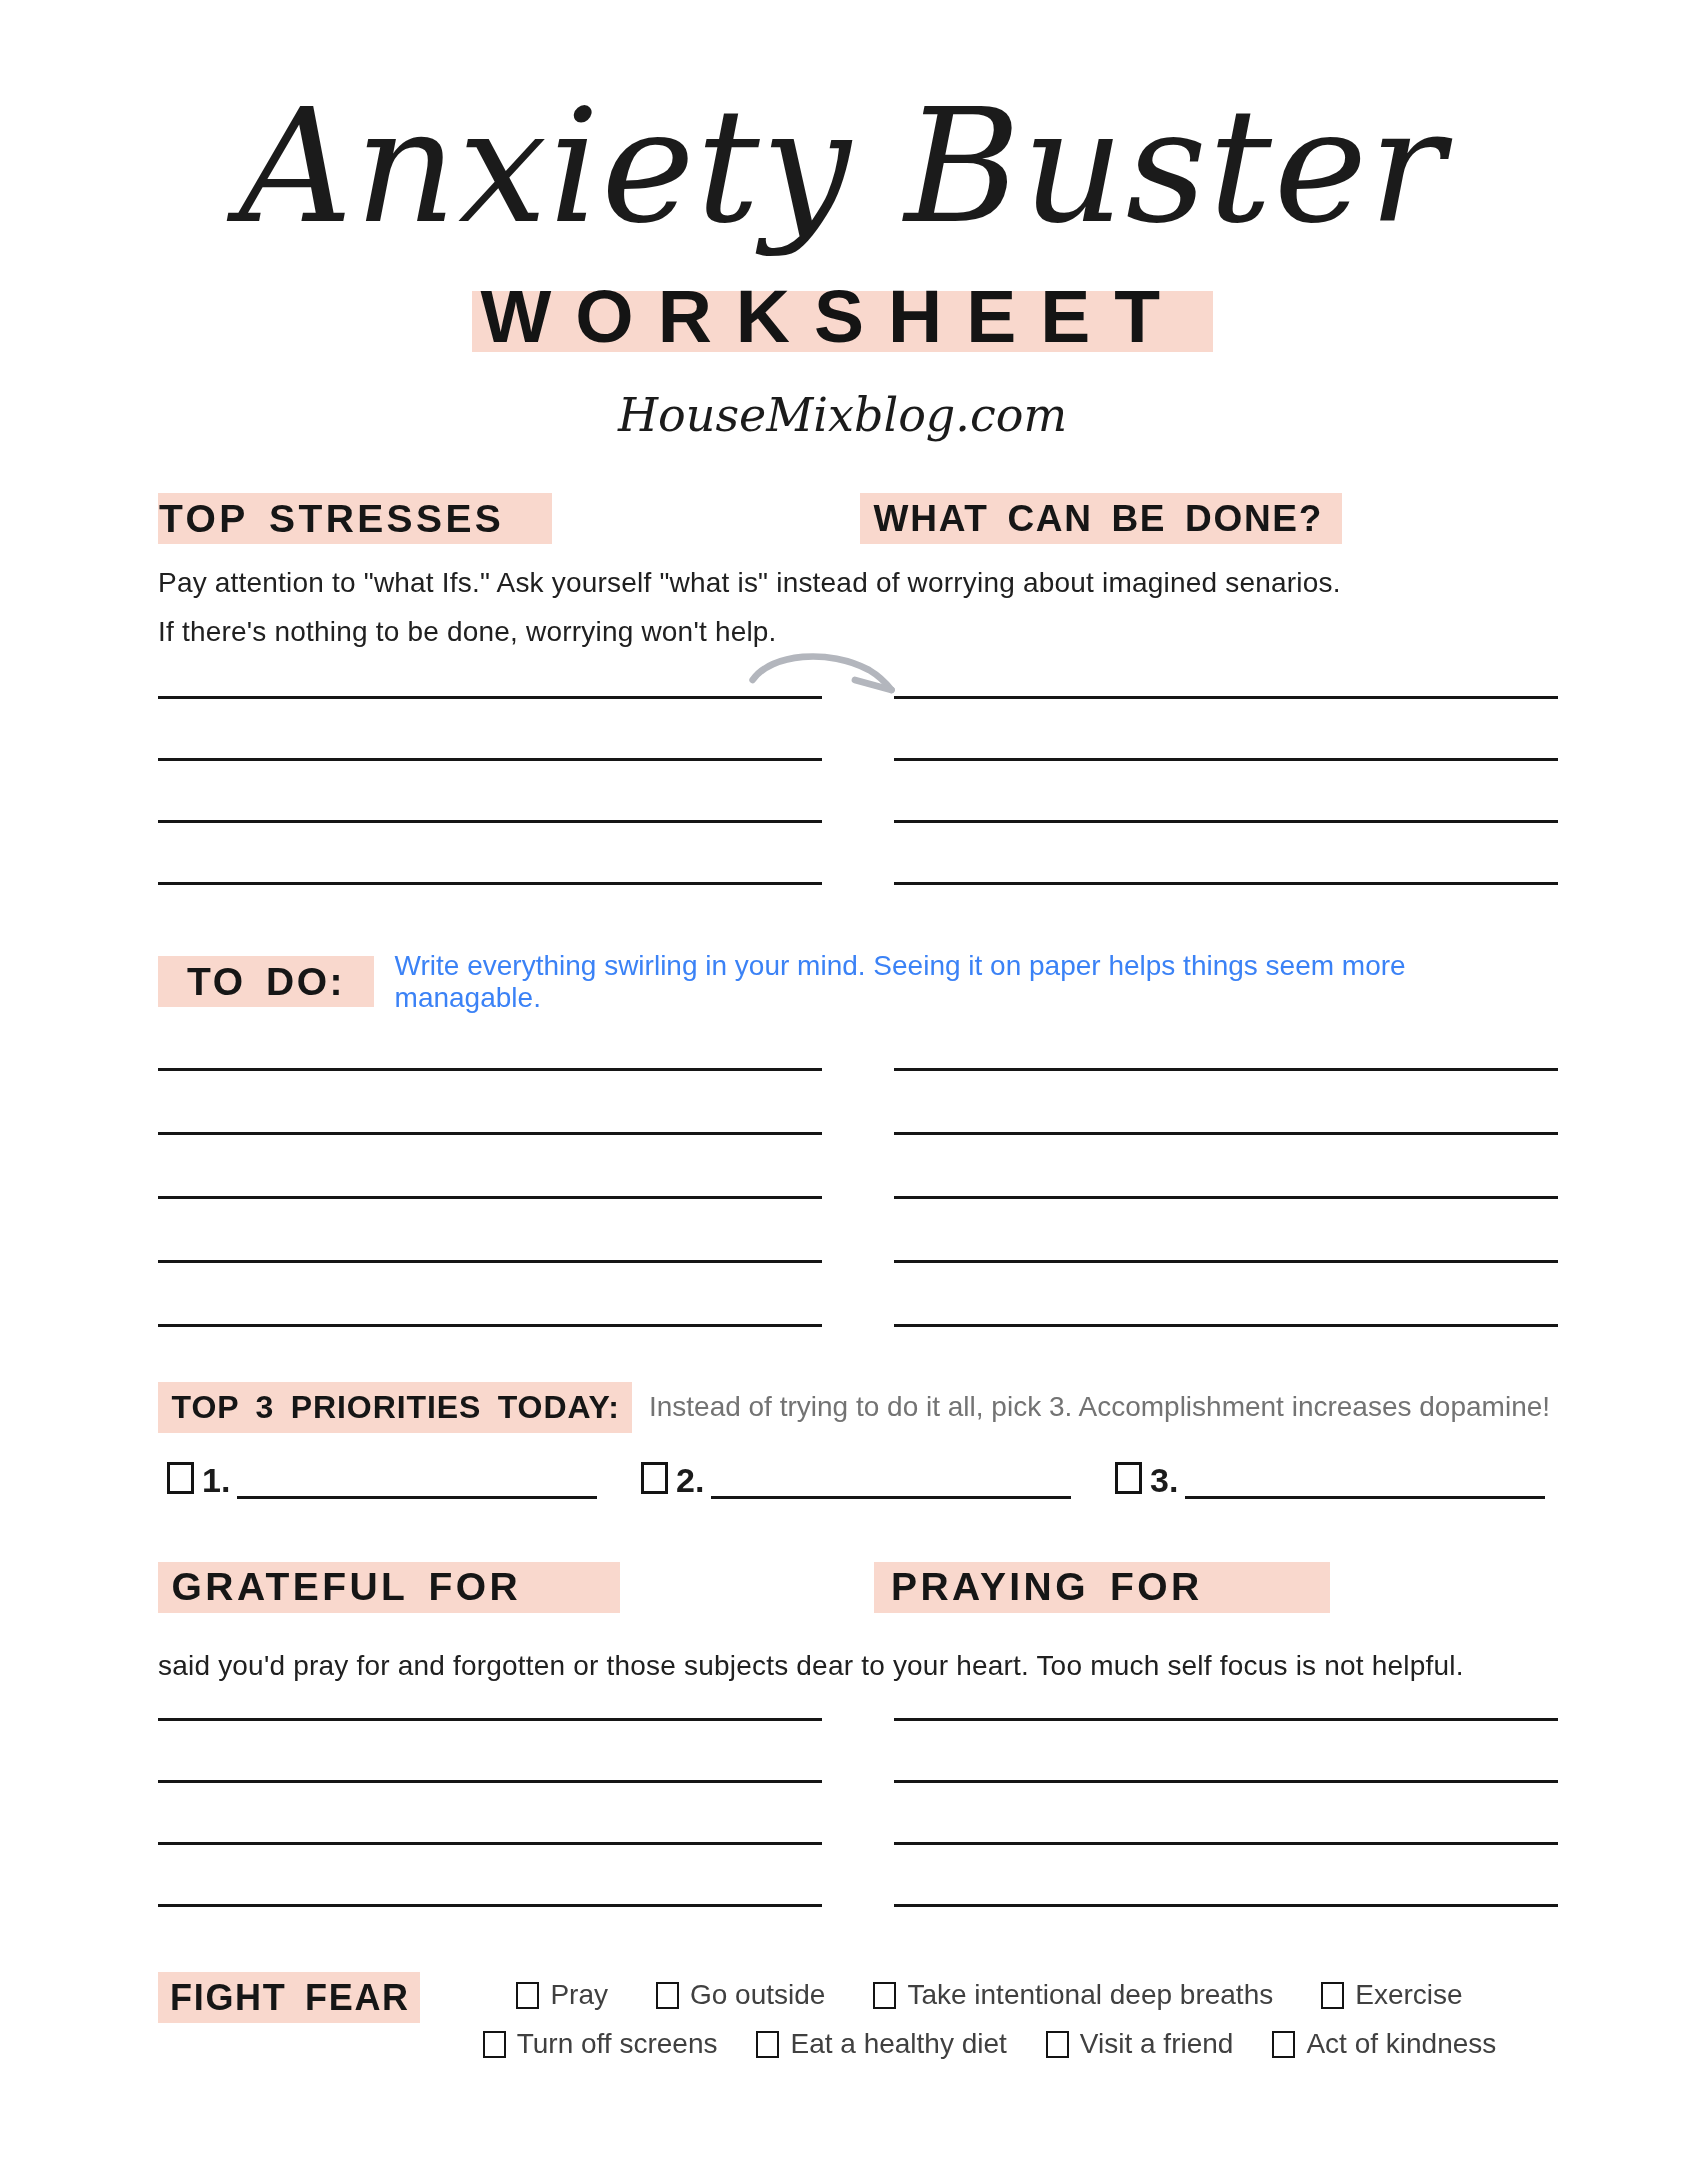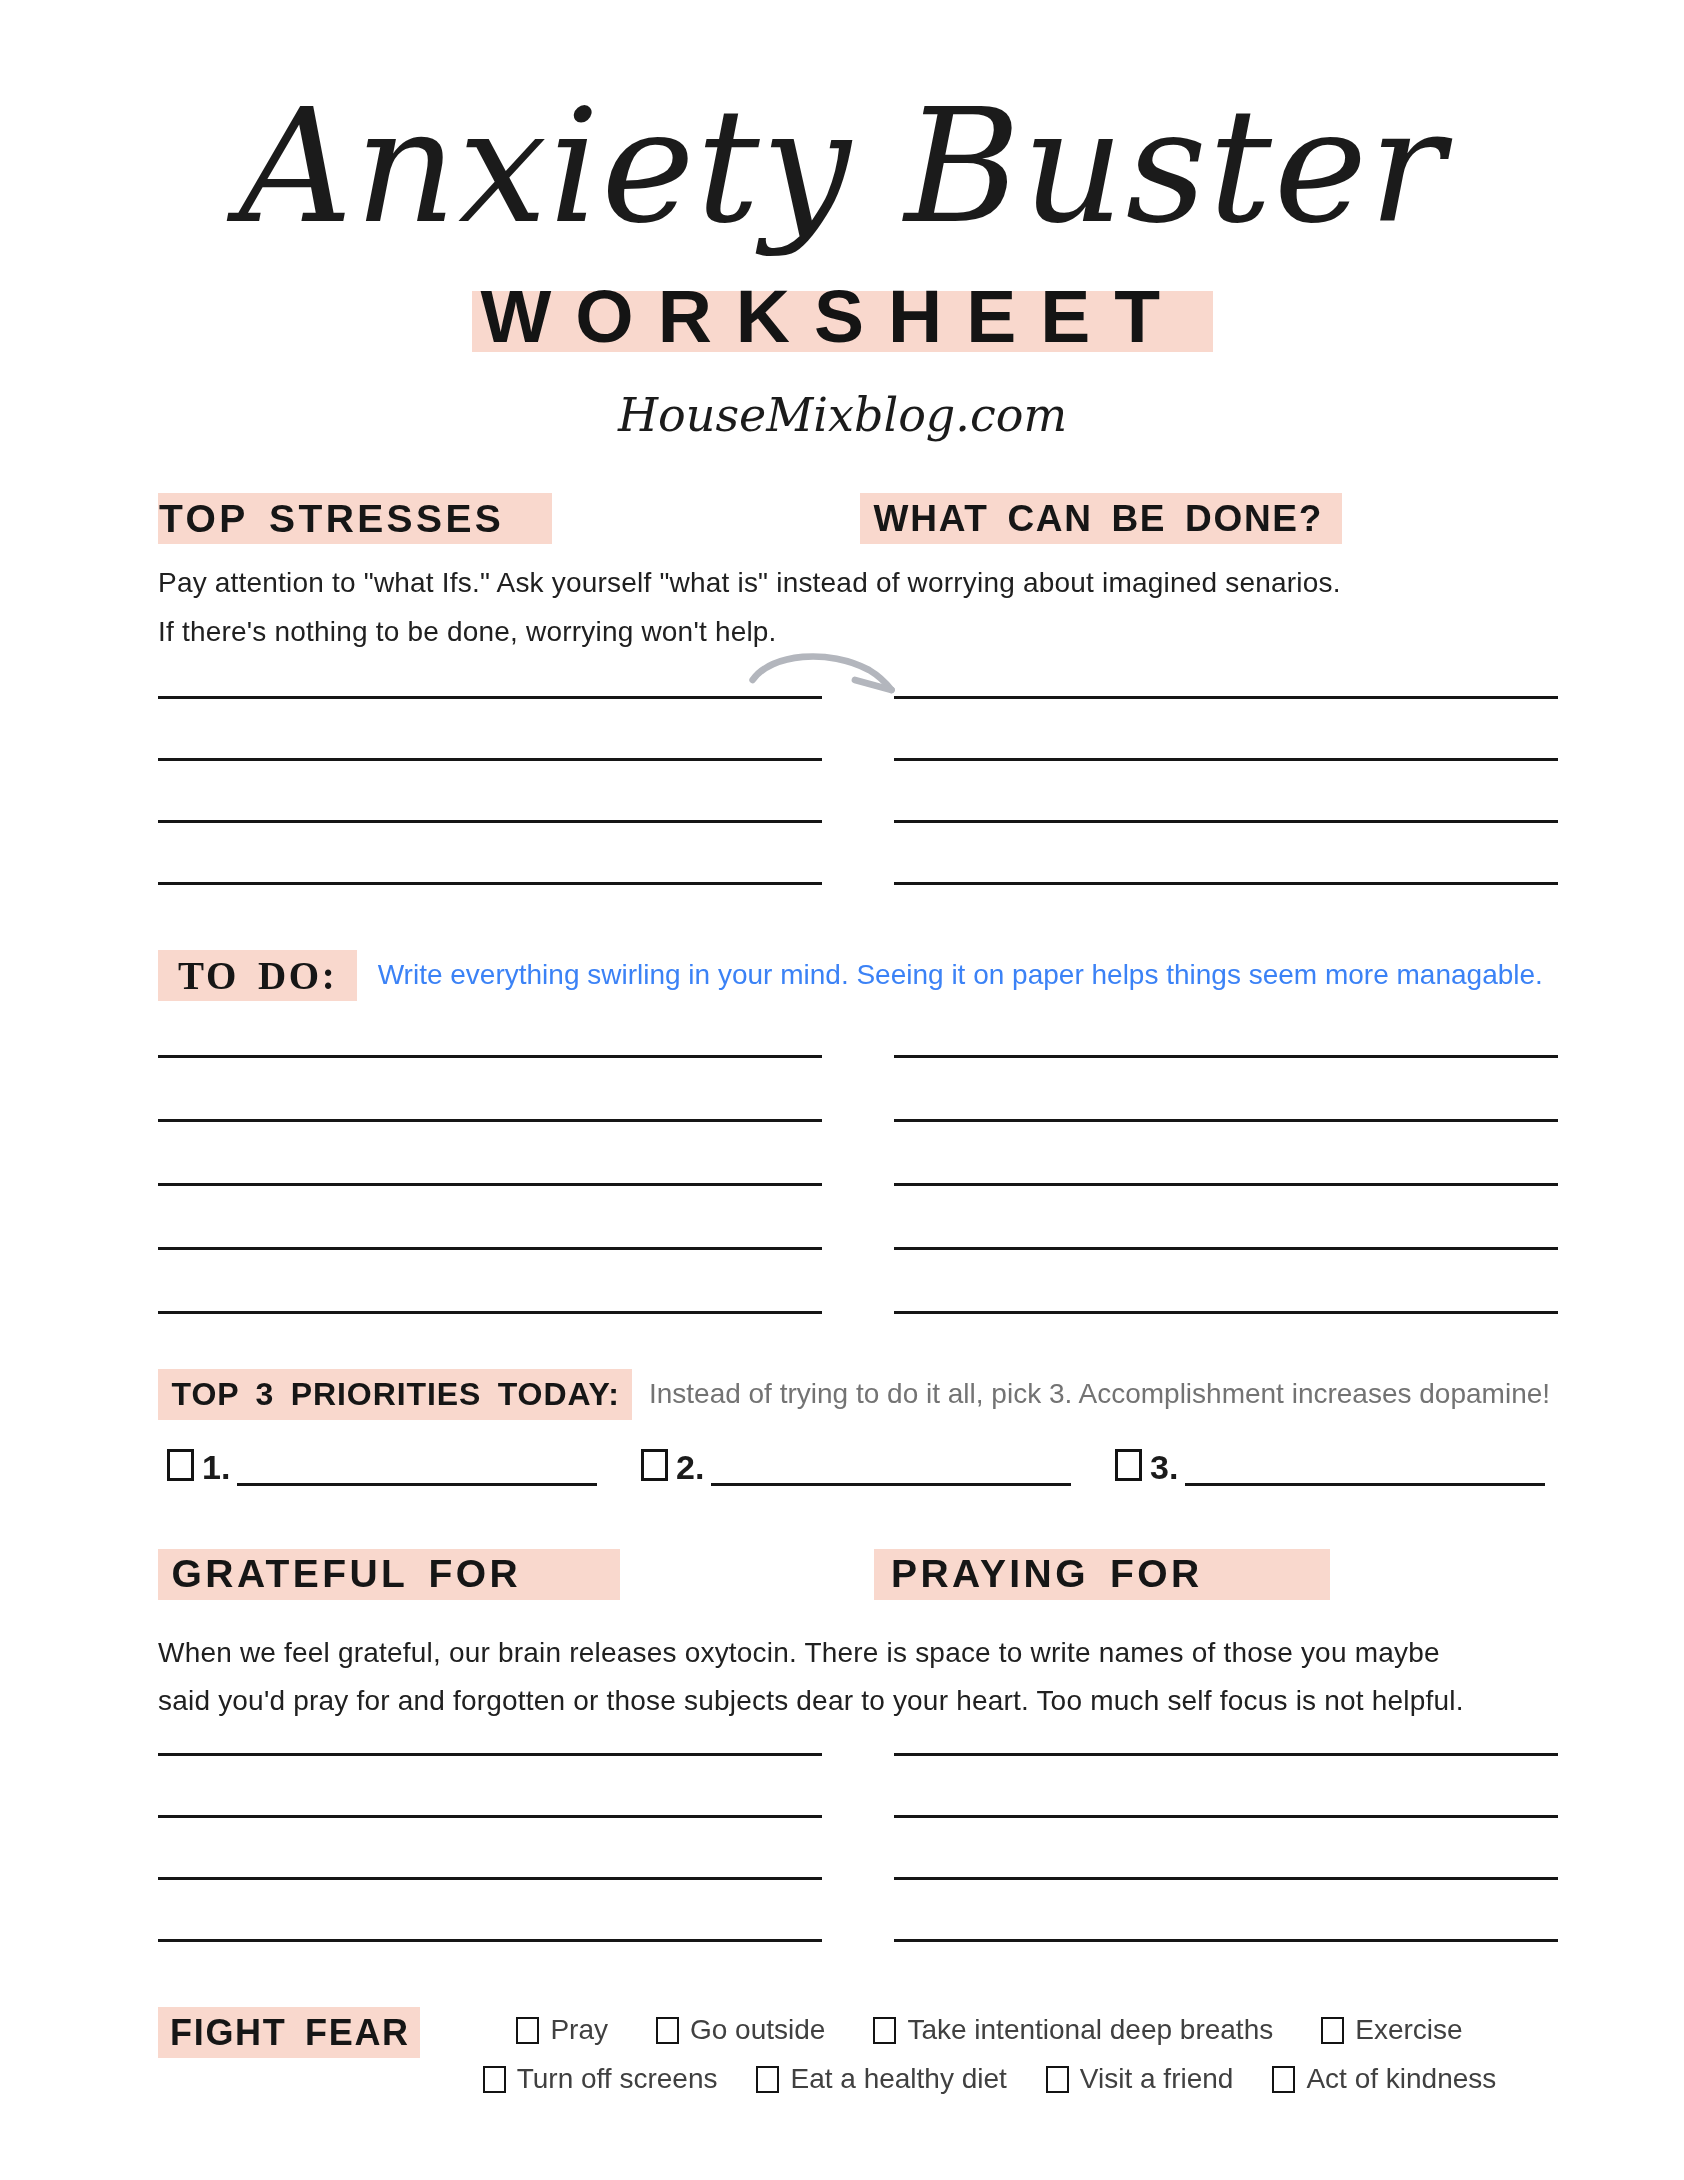--- a/index.html
+++ b/index.html
@@ -48,21 +48,21 @@
   .headers-row.s1{margin-top:44px;}
   .s1 .right{left:702px;}
   .hl.stresses{padding:0 48px 0 1px;}
   .hl.whatcan{padding:0 19px 0 13.6px;font-size:37px;letter-spacing:1.7px;}
   .intro1{margin-top:13.6px;}
   .grid-wrap{position:relative;}
   .g1 .line-row:first-child{height:43px;}
   .arrow-svg{position:absolute;left:588px;top:-10.2px;width:158px;height:53px;color:var(--arrow,#b3b6bd);}
   
   .todo-row{margin-top:65px;display:flex;align-items:center;}
-  .hl.todo{padding:0 20px;letter-spacing:2.6px;font-family:Liberation Serif, serif;}
+  .hl.todo{padding:0 29px;letter-spacing:2.6px;}
   .todo-desc{margin-left:20.4px;font-size:28px;color:#3b82f6;}
   .g2 .line-row{height:64px;}
   .g2 .line-row:first-child{height:57px;}
   
   .pr-head{margin-top:55px;display:flex;align-items:center;}
   .hl.priorities{padding:0 12px 0 13.6px;font-size:32px;letter-spacing:0.9px;}
   .pr-desc{margin-left:17px;font-size:28px;color:#737373;}
   .pr-row{display:flex;gap:44px;margin-top:27px;padding-left:8.5px;}
   .pr-item{display:flex;align-items:flex-end;width:430px;}
   .pr-cb{flex:none;width:21px;height:25.6px;border:3.4px solid #131313;margin:0 8.5px 5.1px 0;background:#fff;}
@@ -177,21 +177,20 @@
         <span class="pr-num">3.</span>
         <span class="pr-line"></span>
       </div>
       </div>
 
     <div class="headers-row s4">
       <span class="hl grateful">GRATEFUL FOR</span>
       <span class="hl praying right">PRAYING FOR</span>
     </div>
     <div class="body-text intro2">
-      <div>When we feel grateful, our brain releases oxytocin. There is space to write names of those you maybe</div>
       <div>said you'd pray for and forgotten or those subjects dear to your heart. Too much self focus is not helpful.</div>
     </div>
     <div class="line-grid g3">
         <div class="line-row">
         <div class="wline"></div>
         <div class="wline"></div>
       </div>
         <div class="line-row">
         <div class="wline"></div>
         <div class="wline"></div>

